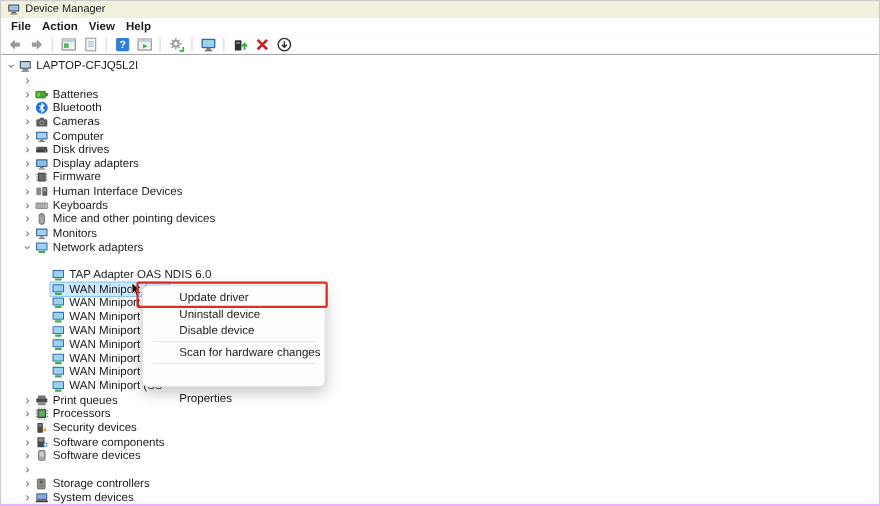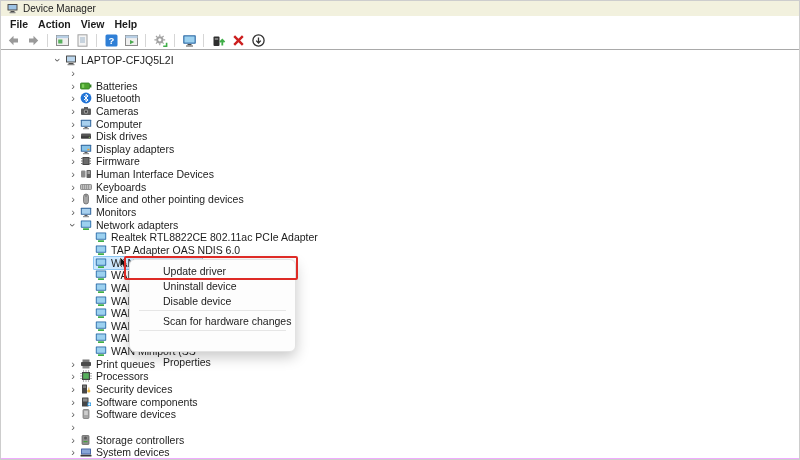--- a/index.html
+++ b/index.html
@@ -26,21 +26,21 @@
   .toolbar {
     height:19px; background:#fff; display:flex; align-items:center;
     padding-left:3px; gap:2px; border-bottom:1px solid #a9a9a9;
     box-shadow:0 1px 0 #ececec;
   }
   .tool-btn { width:18px; height:17px; display:flex; align-items:center; justify-content:center; }
   .tool-btn .ticon { width:15px; height:15px; display:flex; }
   .tool-sep { width:1px; height:13px; background:#d6d6d6; margin:0 3px; }
   
   .content { position:relative; height:408px; background:#fff; overflow:hidden; }
-  .tree { padding-top:4px;margin-left:48px; }
+  .tree { padding-top:4px; }
   .tree-row { height:12.65px; display:flex; align-items:center; font-size:10.5px; white-space:nowrap; }
   .indent { display:inline-block; height:1px; }
   .chevron { width:10px; font-size:11px; color:#5f5f5f; display:flex; justify-content:center; line-height:10px; }
   .chevron.expanded { transform:rotate(90deg); }
   .sel-wrap { display:flex; align-items:center; border:1px solid transparent; padding:0 3px 0 1px; border-radius:1px; }
   .sel-wrap.selected { background:var(--sel-bg,#cde8ff); border-color:var(--sel-border,#8ec6f2); }
   .tree-icon { width:12px; height:12px; margin-right:4px; display:flex; flex:none; }
   .tree-label { line-height:12px; }
   
   .context-menu {
@@ -371,30 +371,20 @@
                 <rect x="1.7" y="2.4" width="8.6" height="5.4" fill="#9cd1f0"></rect>
                 <rect x="3" y="9.2" width="6" height="1.9" rx="0.4" fill="#3fae48"></rect>
               </svg>
             </span>
       <span class="tree-label">Network adapters</span>
     </span>
   </div>
         <div class="tree-row">
     <span class="indent" style="width: 34px;"></span>
     <span class="chevron"></span>
-    <span class="sel-wrap">
-      <span class="tree-icon">
-              <svg width="12" height="12" viewBox="0 0 12 12">
-                <rect x="0.8" y="1.5" width="10.4" height="7.2" rx="0.6" fill="#2f6da8"></rect>
-                <rect x="1.7" y="2.4" width="8.6" height="5.4" fill="#9cd1f0"></rect>
-                <rect x="3" y="9.2" width="6" height="1.9" rx="0.4" fill="#3fae48"></rect>
-              </svg>
-            </span>
-      <span class="tree-label">Realtek RTL8822CE 802.11ac PCIe Adapter</span>
-    </span>
   </div>
         <div class="tree-row">
     <span class="indent" style="width: 34px;"></span>
     <span class="chevron"></span>
     <span class="sel-wrap">
       <span class="tree-icon">
               <svg width="12" height="12" viewBox="0 0 12 12">
                 <rect x="0.8" y="1.5" width="10.4" height="7.2" rx="0.6" fill="#2f6da8"></rect>
                 <rect x="1.7" y="2.4" width="8.6" height="5.4" fill="#9cd1f0"></rect>
                 <rect x="3" y="9.2" width="6" height="1.9" rx="0.4" fill="#3fae48"></rect>

